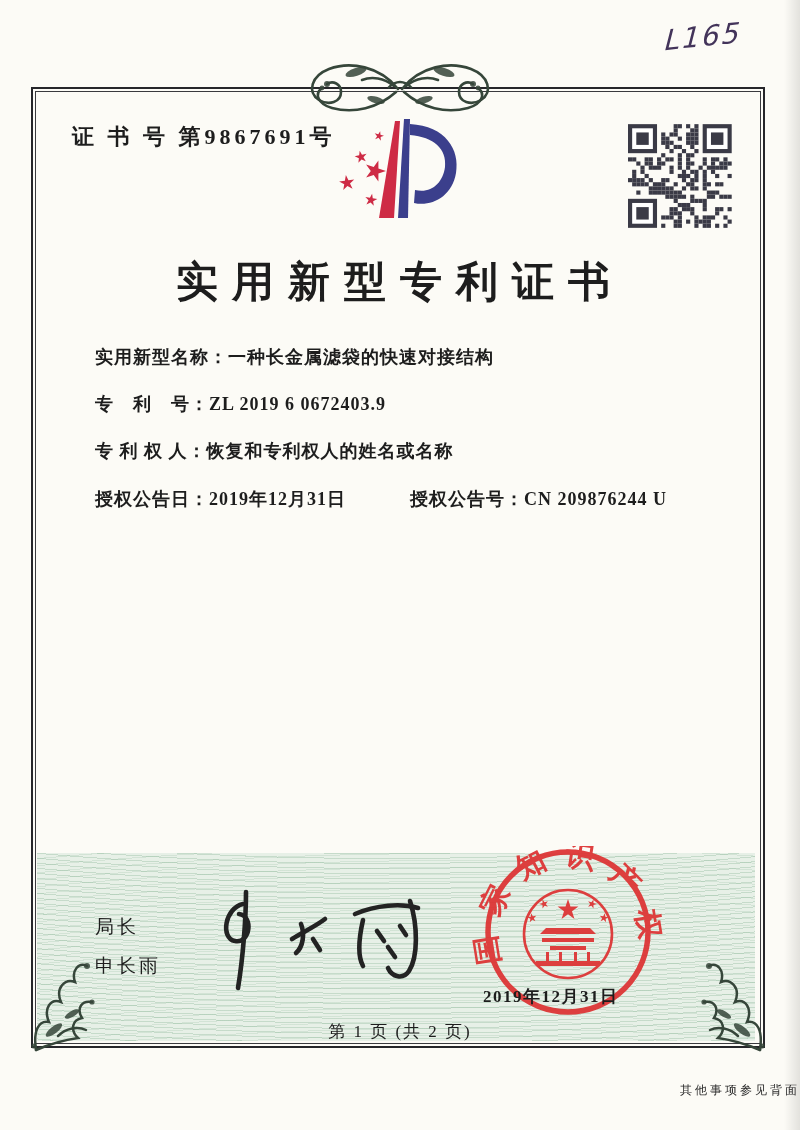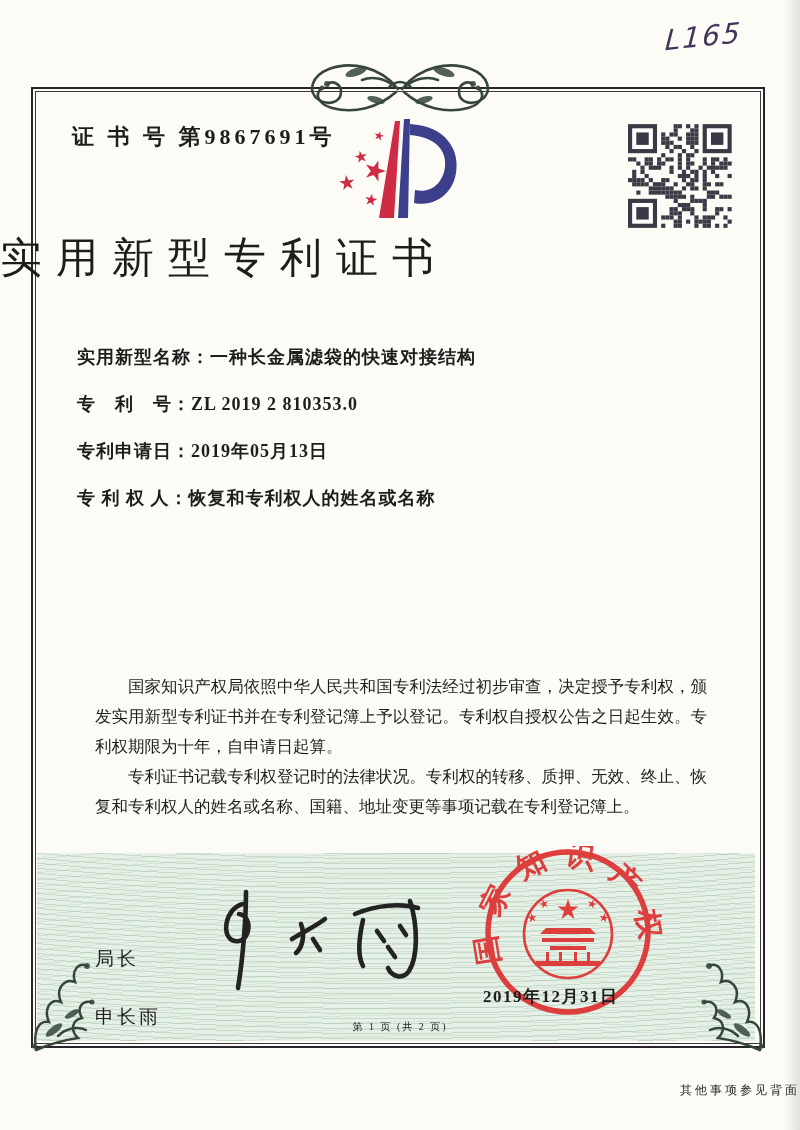--- a/index.html
+++ b/index.html
@@ -25,39 +25,39 @@
     position:absolute;left:37px;top:853px;width:718px;height:188px;z-index:0;
     background-color:rgba(214,232,219,0.55);
     background-image:
       repeating-radial-gradient(circle at 350px -4000px, rgba(120,170,135,0.30) 0 1px, rgba(120,170,135,0) 1px 5px),
       repeating-radial-gradient(circle at 420px 4600px, rgba(120,170,135,0.18) 0 1px, rgba(120,170,135,0) 1px 7px);
   }
   .cert-no{position:absolute;left:72px;top:122px;font-size:22px;letter-spacing:4px;font-weight:600;z-index:2;}
   .logo{position:absolute;left:330px;top:110px;width:140px;height:118px;z-index:2;}
   .qr{position:absolute;left:628px;top:124px;width:112px;height:104px;z-index:2;}
   .title{
-    position:absolute;left:0;top:230px;width:100%;
-    font-size:42px;font-weight:normal;letter-spacing:14px;z-index:2;
-  }
-  .fields{position:absolute;left:77px;top:344px;width:620px;z-index:2;font-family:Liberation Serif, serif;}
+    position:absolute;left:0;top:254px;width:100%;text-align:center;
+    font-size:42px;font-weight:bold;letter-spacing:14px;z-index:2;
+  }
+  .fields{position:absolute;left:95px;top:344px;width:620px;z-index:2;font-family:Liberation Serif, serif;}
   .field-row{margin-bottom:21px;font-size:18px;font-weight:600;letter-spacing:1px;line-height:1.45;}
   .field-label{white-space:pre;}
   .grant-row{display:flex;font-size:18px;font-weight:600;letter-spacing:1px;margin-top:23px;}
   .grant-no{margin-left:64px;}
   .paragraphs{
     position:absolute;left:95px;top:672px;width:612px;z-index:2;
     font-size:16.5px;line-height:1.82;text-align:justify;
   }
   .paragraphs p{margin:0;text-indent:2em;}
   .director{position:absolute;left:95px;top:914px;z-index:2;font-size:19px;letter-spacing:3px;}
-  .director div{margin-bottom:13px;margin-top:32px;}
+  .director div{margin-bottom:13px;}
   .signature-svg{position:absolute;left:205px;top:886px;width:235px;height:112px;z-index:3;}
   .seal-svg{position:absolute;left:466px;top:846px;width:204px;height:172px;z-index:2;opacity:0.92;}
   .seal-date{position:absolute;left:483px;top:985px;z-index:4;font-size:17px;letter-spacing:1.5px;font-weight:600;}
-  .page-num{position:absolute;left:0;top:1020px;width:100%;text-align:center;font-size:10px;letter-spacing:2px;z-index:2;}
+  .page-num{position:absolute;left:0;top:1020px;width:100%;text-align:center;font-size:17px;letter-spacing:2px;z-index:2;}
   .back-note{position:absolute;left:0;top:1082px;width:100%;text-align:right;font-size:12px;letter-spacing:3px;color:#2b2b2b;}
   .ornament-top{position:absolute;left:272px;top:56px;width:256px;height:64px;z-index:3;}
   .ornament-corner{position:absolute;width:92px;height:96px;z-index:3;}
   .corner-left{left:28px;top:958px;}
   .corner-right{left:676px;top:958px;transform:scaleX(-1);}
 </style>
 </head>
 <body>
 
 <div class="page">
@@ -355,29 +355,28 @@
       <rect x="80" y="8" width="12" height="12" fill="#3a3a46"></rect>
       <rect x="0" y="72" width="28" height="28" fill="#3a3a46"></rect>
       <rect x="4" y="76" width="20" height="20" fill="#fff"></rect>
       <rect x="8" y="80" width="12" height="12" fill="#3a3a46"></rect>
     </svg>
 
   <div class="title">实用新型专利证书</div>
 
   <div class="fields">
     <div class="field-row"><span class="field-label">实用新型名称：</span><span>一种长金属滤袋的快速对接结构</span></div>
-    <div class="field-row"><span class="field-label">专　利　号：</span><span>ZL 2019 2 810353.0</span></div>
-    <div class="field-row"><span class="field-label">专利申请日：</span><span>2019年05月13日</span></div>
+    <div class="field-row"><span class="field-label">专　利　号：</span><span>ZL 2019 6 0672403.9</span></div>
     <div class="field-row"><span class="field-label">专 利 权 人：</span><span>恢复和专利权人的姓名或名称</span></div>
+    <div class="grant-row">
+      <div><span class="field-label">授权公告日：</span><span>2019年12月31日</span></div>
+      <div class="grant-no"><span class="field-label">授权公告号：</span><span>CN 209876244 U</span></div>
+    </div>
   </div>
 
-  <div class="paragraphs">
-    <p>国家知识产权局依照中华人民共和国专利法经过初步审查，决定授予专利权，颁发实用新型专利证书并在专利登记簿上予以登记。专利权自授权公告之日起生效。专利权期限为十年，自申请日起算。</p>
-    <p>专利证书记载专利权登记时的法律状况。专利权的转移、质押、无效、终止、恢复和专利权人的姓名或名称、国籍、地址变更等事项记载在专利登记簿上。</p>
-  </div>
 
   <div class="director">
     <div>局长</div>
     <div>申长雨</div>
   </div>
 
   <svg class="signature-svg" viewBox="0 0 235 112">
     <g fill="none" stroke="#232323" stroke-width="4.6" stroke-linecap="round">
       <path d="M38,18 C20,22 15,52 30,55 C45,58 49,30 34,28"></path>
       <path d="M41,6 C41,32 38,72 33,102"></path>

